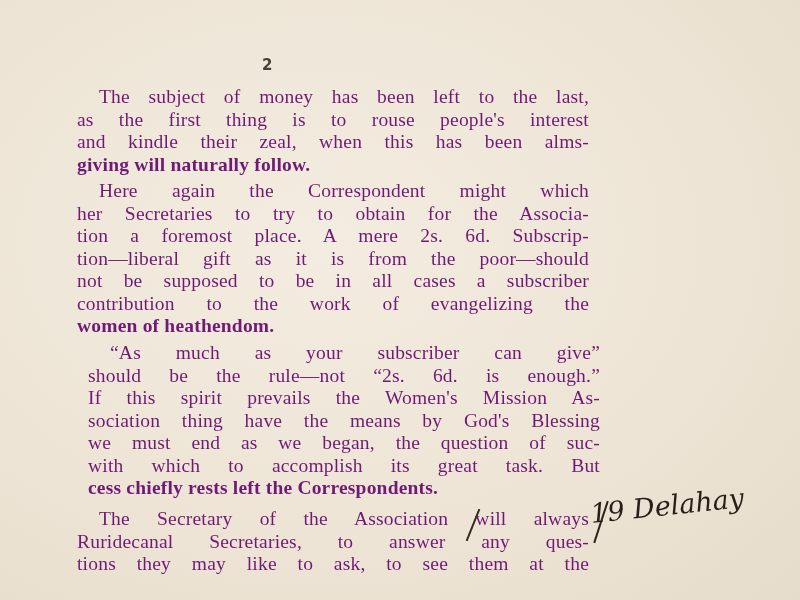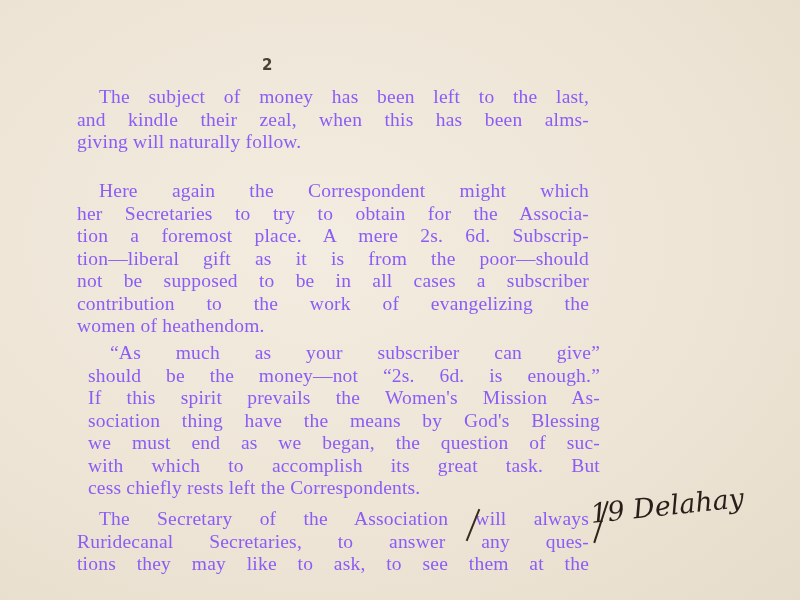--- a/index.html
+++ b/index.html
@@ -12,24 +12,24 @@
   .page-num {
     position:absolute; left:262px; top:56px;
     font-family: "DejaVu Sans", sans-serif; font-weight:bold;
     font-size:15px; color:#4a4036;
   }
   .para {
     position:absolute; left:77px; width:512px;
     font-family: "Liberation Serif", serif;
     font-size:19.5px; line-height:22.5px;
     text-align:justify; letter-spacing:0.2px;
-    color:#8b5cf6;
+    color:#701a75;
   }
   .line { display:block; white-space:nowrap; text-align:justify; text-align-last:justify; }
-  .line.last { text-align-last:left; }
+  .line.last { text-align-last:left;font-weight:bold; }
   .indent { padding-left:22px; }
   .handwriting {
     position:absolute; left:590px; top:490px;
     font-family: "DejaVu Serif", serif; font-style:italic;
     font-size:27px; color:#2a1f18; transform: rotate(-6deg);
   }
   .slash1 {
     position:absolute; left:472px; top:508px; width:2px; height:34px;
     background:#3a2b20; transform: rotate(22deg);
   }
@@ -38,37 +38,38 @@
     background:#2f2219; transform: rotate(18deg);
   }
 </style>
 </head>
 <body>
 
 <div class="page-num">2</div>
 
 <div class="para" style="top:86px;">
   <span class="line indent">The subject of money has been left to the last,</span>
+  <span class="line">as the first thing is to rouse people's interest</span>
   <span class="line">and kindle their zeal, when this has been alms-</span>
   <span class="line last">giving will naturally follow.</span>
 </div>
 
 <div class="para" style="top:180px;">
   <span class="line indent">Here again the Correspondent might which</span>
   <span class="line">her Secretaries to try to obtain for the Associa-</span>
   <span class="line">tion a foremost place.  A mere 2s. 6d. Subscrip-</span>
   <span class="line">tion—liberal gift as it is from the poor—should</span>
   <span class="line">not be supposed to be in all cases a subscriber</span>
   <span class="line">contribution to the work of evangelizing the</span>
   <span class="line last">women of heathendom.</span>
 </div>
 
 <div class="para" style="top:342px;margin-left:11px;">
   <span class="line indent">“As much as your subscriber can give”</span>
-  <span class="line">should be the money—not “2s. 6d. is enough.”</span>
+  <span class="line">should be the rule—not “2s. 6d. is enough.”</span>
   <span class="line">If this spirit prevails the Women's Mission As-</span>
   <span class="line">sociation thing have the means by God's Blessing</span>
   <span class="line">we must end as we began, the question of suc-</span>
   <span class="line">with which to accomplish its great task.  But</span>
   <span class="line last">cess chiefly rests left the Correspondents.</span>
 </div>
 
 <div class="para" style="top:508px;">
   <span class="line indent">The Secretary of the Association will always</span>
   <span class="line">Ruridecanal Secretaries, to answer any ques-</span>

